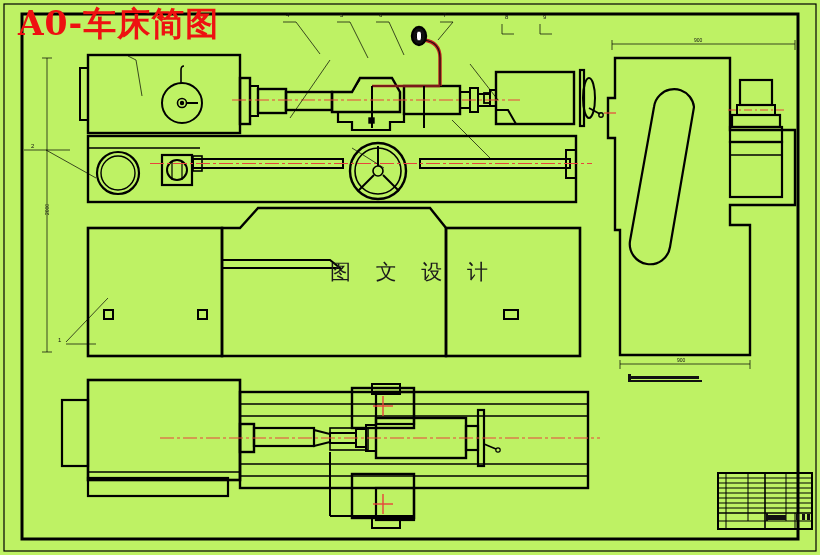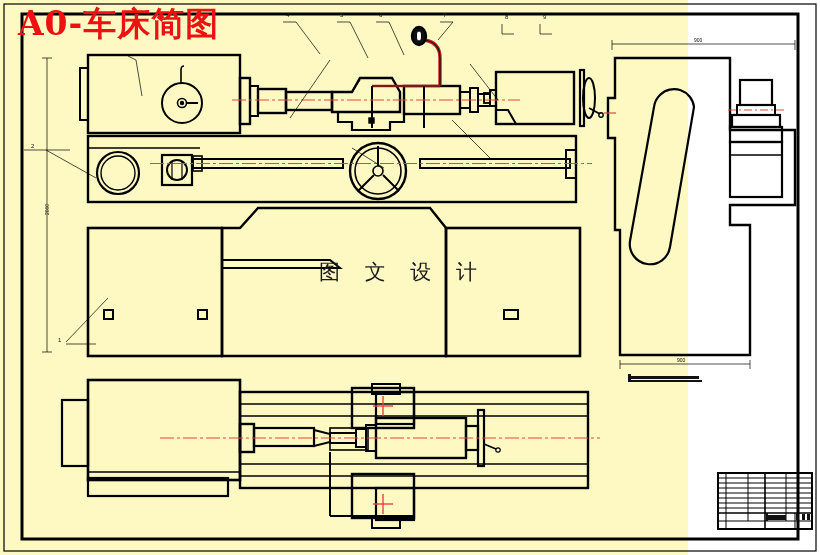--- a/index.html
+++ b/index.html
@@ -1,23 +1,23 @@
 <!DOCTYPE html>
 <html><head>
 <meta charset="utf-8">
 <style>
   html,body{margin:0;padding:0;background:#ffffff;}
   body{width:820px;height:555px;overflow:hidden;
        font-family:"Liberation Sans",sans-serif;}
-  #root{position:relative;width:688px;height:555px;background:#fef9c3;}
+  #root{position:relative;width:820px;height:555px;background:#bef264;}
   svg#cad{position:absolute;left:0;top:0;width:820px;height:555px;display:block;}
   .ttl{position:absolute;left:18px;top:4px;color:#ee1111;
        font-family:"DejaVu Serif",serif;font-weight:bold;font-size:33px;
        letter-spacing:1px;white-space:nowrap;line-height:40px;}
-  .wm{position:absolute;left:319px;top:258px;color:#1a1a1a;
+  .wm{position:absolute;left:330px;top:258px;color:#1a1a1a;
       font-family:"DejaVu Serif",serif;font-size:21px;letter-spacing:9px;
       white-space:nowrap;}
   .tiny{position:absolute;font-family:"Liberation Sans",sans-serif;
         font-size:5px;color:#111;white-space:nowrap;}
   .lead-num{position:absolute;font-family:"Liberation Sans",sans-serif;
         font-size:6px;color:#111;white-space:nowrap;}
   .vdim{position:absolute;font-family:"Liberation Sans",sans-serif;
         font-size:5px;color:#111;white-space:nowrap;
         transform:rotate(-90deg);transform-origin:left top;}
 </style>

